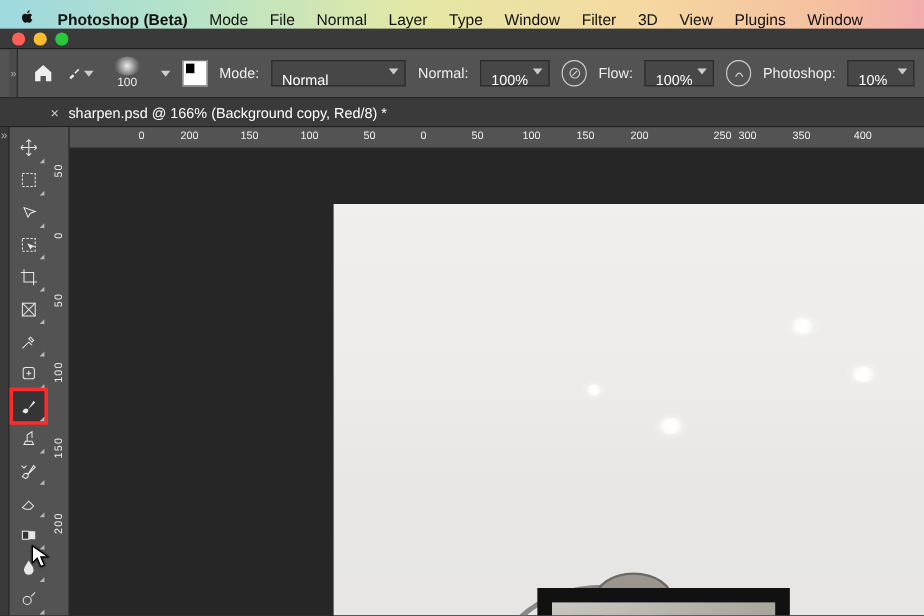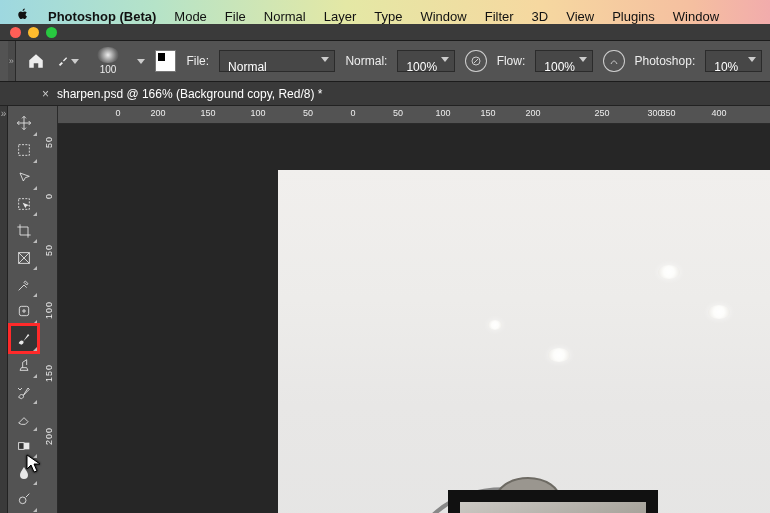--- a/index.html
+++ b/index.html
@@ -110,21 +110,21 @@
           <path d="M4 20l6-6 3 3-6 6zM13 11l7-7 2 2-7 7z" fill="#eee"></path>
         </svg>
       <div class="chev" style="margin-left:3px;"></div>
     </div>
     <div class="brush-prev">
       <div class="brush-dot"></div>
       <div class="brush-size">100</div>
     </div>
     <div class="chev"></div>
     <div class="swatch"></div>
-    <span class="field-label">File:</span>
+    <span class="field-label">Mode:</span>
     <div class="dropdown wide">
       <span>Normal</span>
       <div class="chev"></div>
     </div>
     <span class="field-label">Normal:</span>
     <div class="dropdown small">
       <span>100%</span>
       <div class="chev"></div>
     </div>
     <div class="round-icon">
@@ -267,21 +267,21 @@
             <span class="tick" style="left: 100px;">200</span>
             <span class="tick" style="left: 150px;">150</span>
             <span class="tick" style="left: 200px;">100</span>
             <span class="tick" style="left: 250px;">50</span>
             <span class="tick" style="left: 295px;">0</span>
             <span class="tick" style="left: 340px;">50</span>
             <span class="tick" style="left: 385px;">100</span>
             <span class="tick" style="left: 430px;">150</span>
             <span class="tick" style="left: 475px;">200</span>
             <span class="tick" style="left: 544px;">250</span>
-            <span class="tick" style="left: 597px;">300</span>
+            <span class="tick" style="left: 565px;">300</span>
             <span class="tick" style="left: 610px;">350</span>
             <span class="tick" style="left: 661px;">400</span>
             <span class="tick" style="left: 725px;">450</span>
           </div>
       </div>
       <div class="ruler-v" id="vticks">
           <span class="vtick">50</span>
           <span class="vtick">0</span>
           <span class="vtick">50</span>
           <span class="vtick">100</span>

